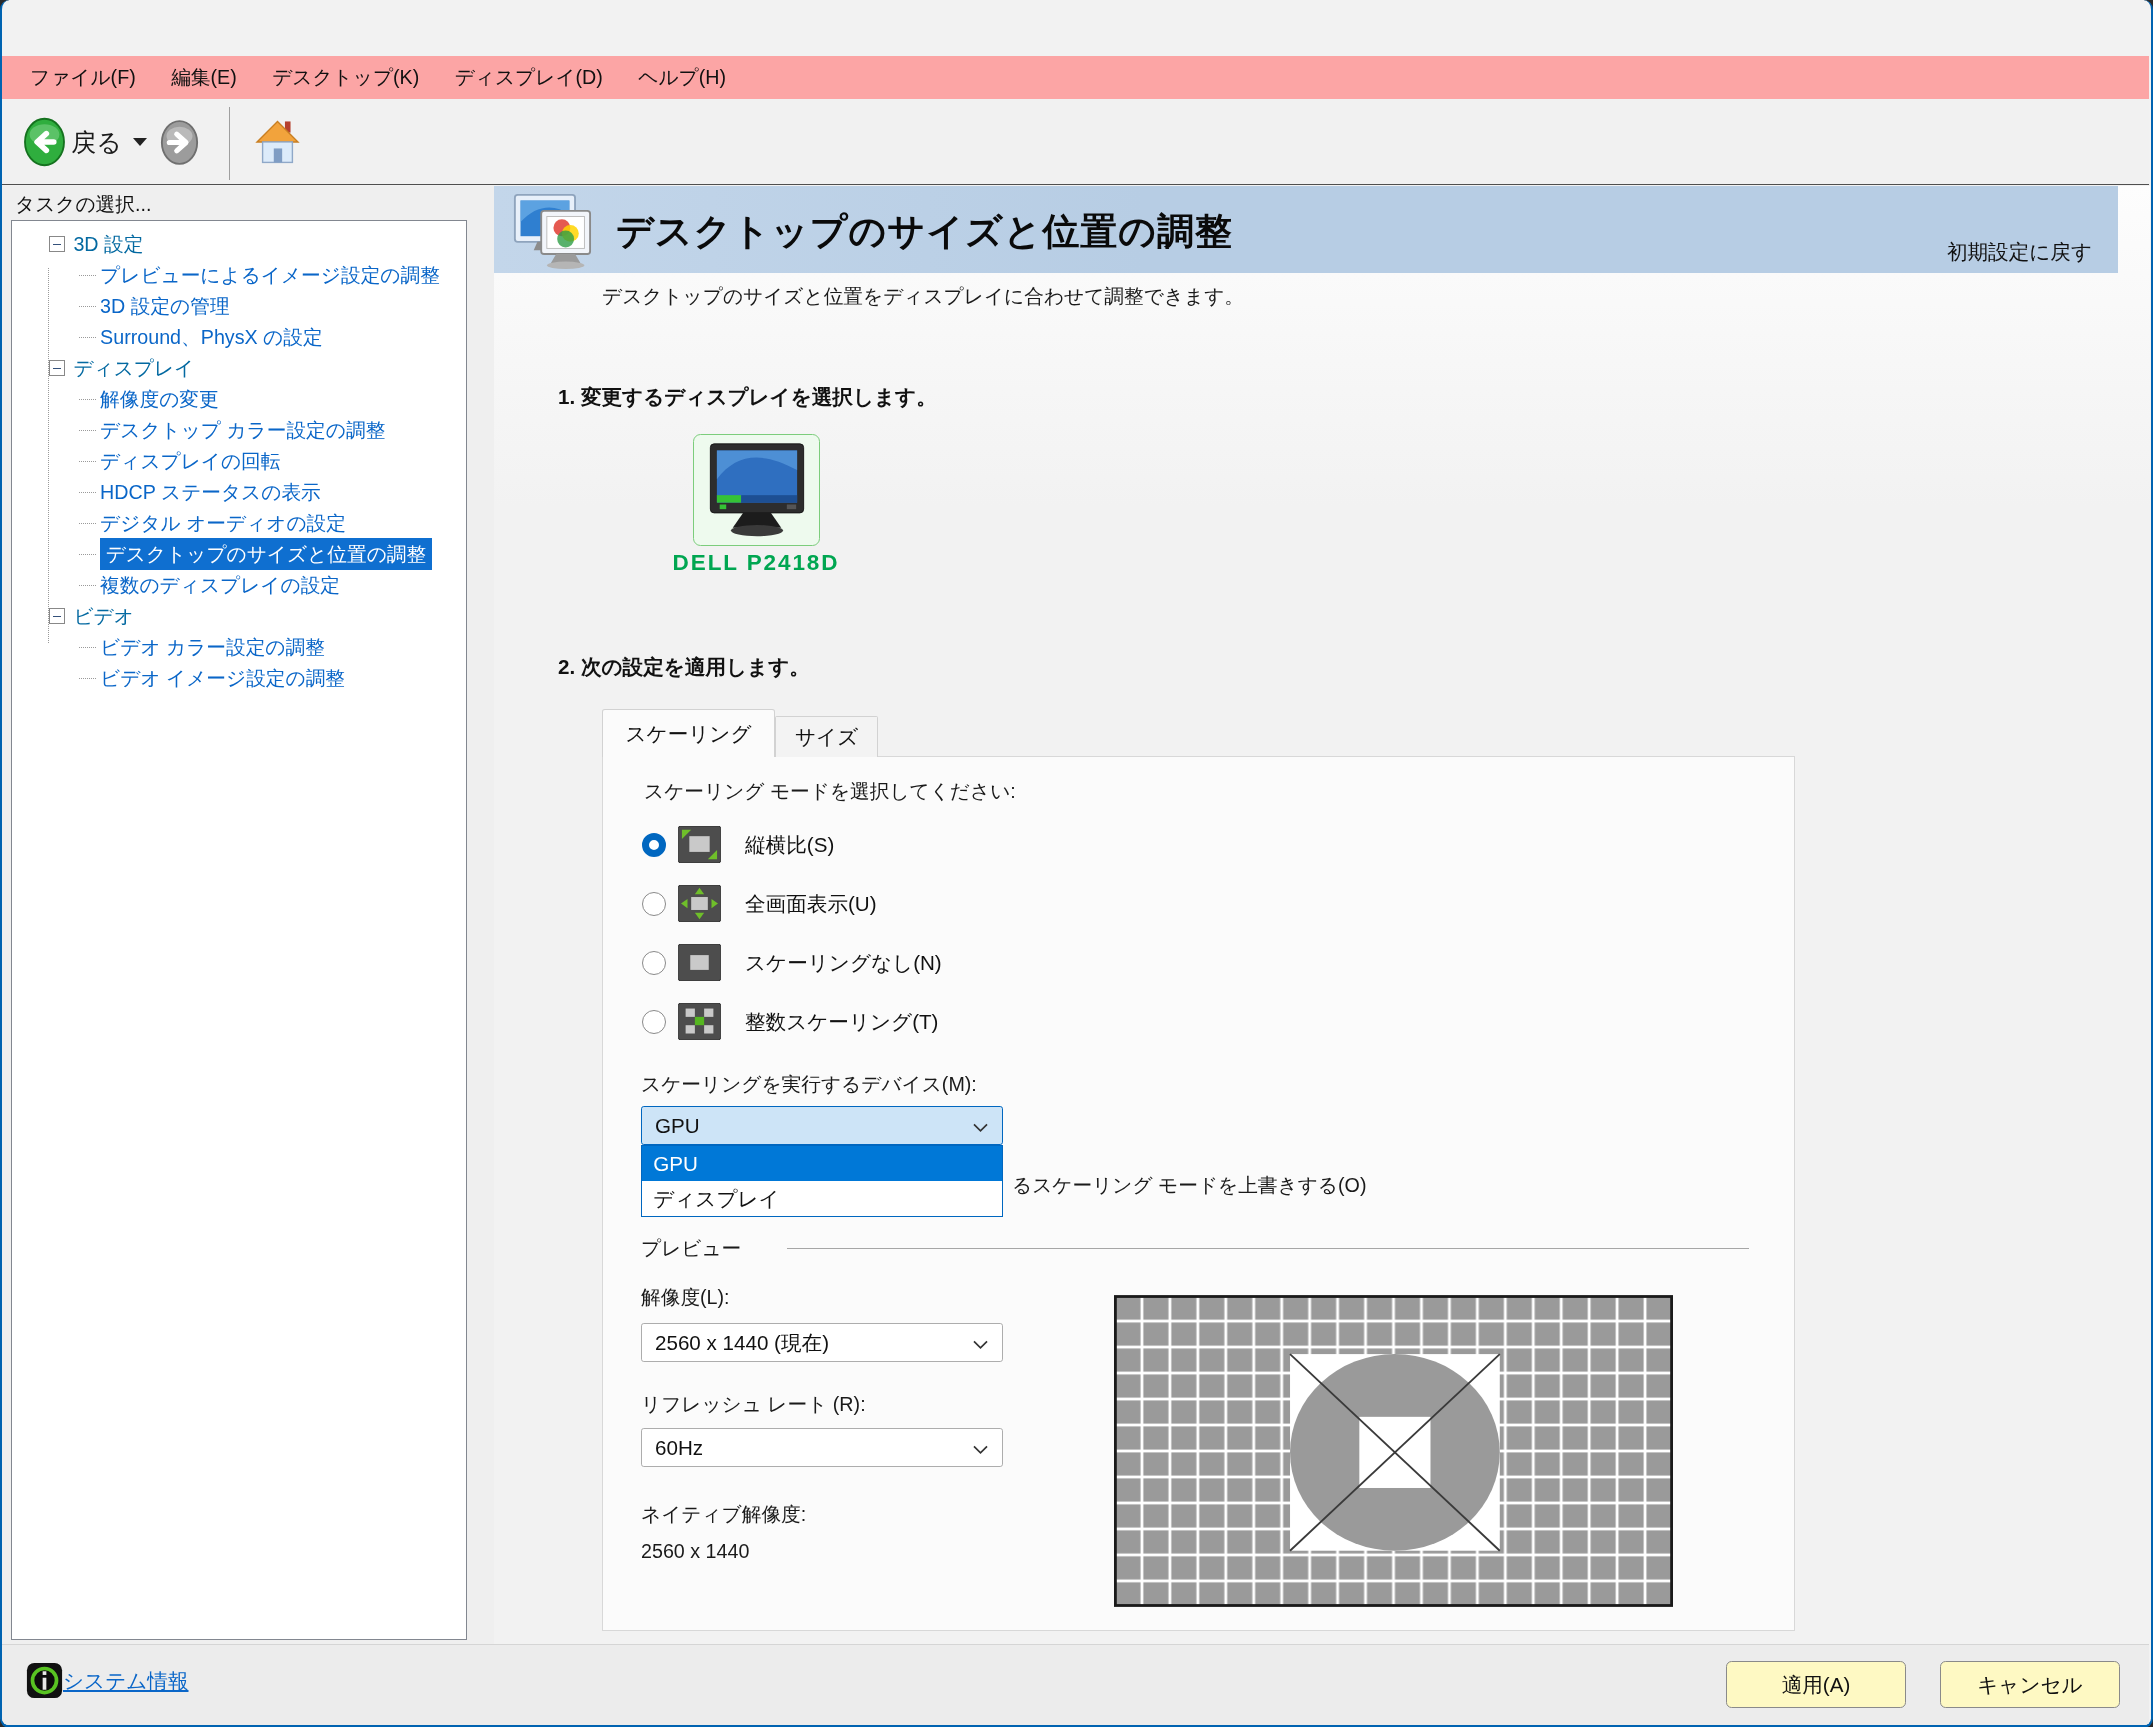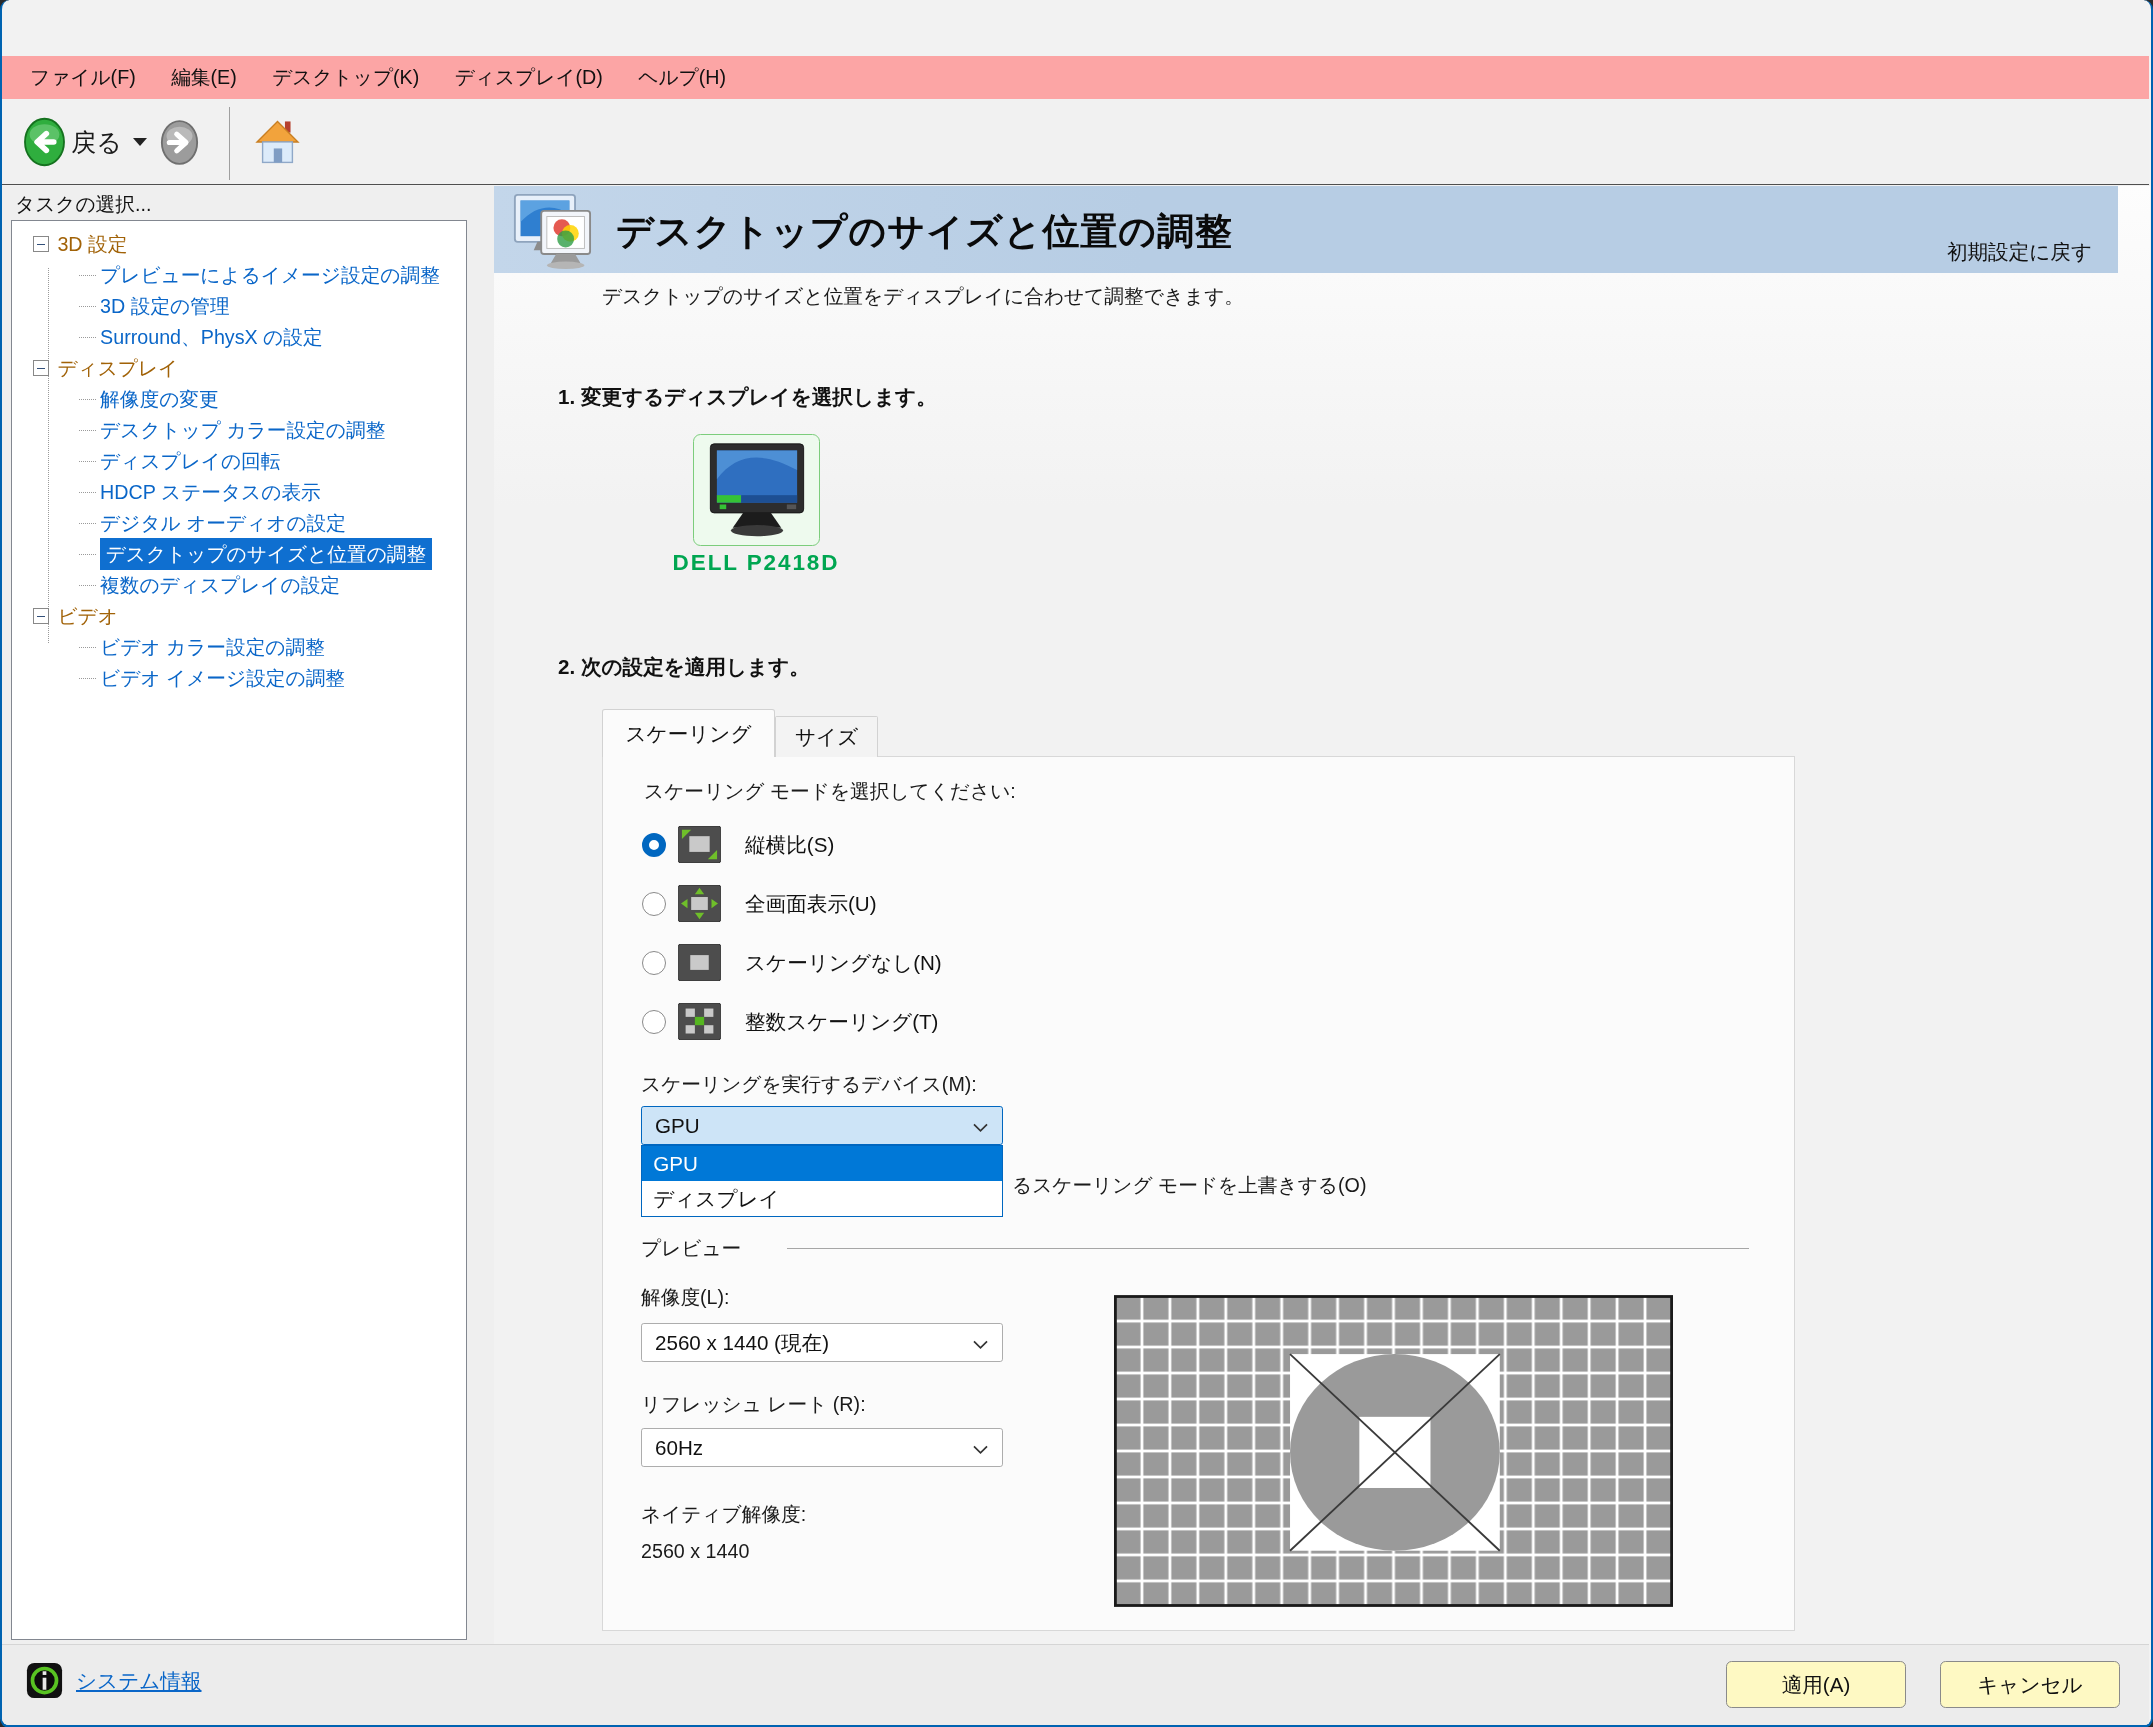--- a/index.html
+++ b/index.html
@@ -33,21 +33,21 @@
   .tb-caret{width:0;height:0;border-left:7.5px solid transparent;border-right:7.5px solid transparent;border-top:8.4px solid #222;margin:0 13px 0 1.9px;}
   .tb-sep{position:absolute;left:227px;top:7.5px;width:0.9px;height:73px;background:#9f9f9f;}
   .tb-home{position:absolute;left:251px;top:15px;}
 
   
   .left-col{position:absolute;left:0;top:186px;width:492px;height:1459px;background:#efefef;}
   .sidebar-header{position:absolute;left:13px;top:4.7px;font-size:19.7px;color:#111;}
   .tree-box{position:absolute;left:9.4px;top:34px;width:456px;height:1420px;background:#fff;border:0.9px solid #828790;overflow:hidden;}
   .tree-rows{position:absolute;left:0;top:7.5px;width:100%;}
   .tree-row{height:31px;display:flex;align-items:center;font-size:19.7px;white-space:nowrap;}
-  .tree-row.group{color:#a16207;}
+  .tree-row.group{color:#0369a1;margin-left:16px;}
   .expander{width:16px;height:16px;border:0.9px solid #888;background:#fff;margin:0 8.4px 0 20.6px;position:relative;flex:0 0 auto;}
   .expander::after{content:"";position:absolute;left:2.8px;right:2.8px;top:6.6px;height:1.9px;background:#33507a;}
   .tree-row.leaf{padding-left:67px;color:#0a66c8;}
   .dot-h{width:17px;border-top:0.9px dotted #9a9a9a;margin-right:3.7px;flex:0 0 auto;}
   .leaf-label.sel{background:#0f6fd0;color:#fff;padding:2.8px 5.6px;}
   .tree-guide{position:absolute;left:36px;top:47px;height:375px;border-left:0.9px dotted #9a9a9a;}
 
   
   .main-col{position:absolute;left:492px;top:186px;width:1656px;height:1459px;background:linear-gradient(180deg,#fdfdfd 0%,#f2f2f2 22%);}
   .header-band{position:absolute;left:0;top:0;width:1624px;height:87px;background:linear-gradient(90deg,#c3d6ea 0%,#b7cde4 40%);}
@@ -78,21 +78,21 @@
   .combo{position:absolute;width:362px;height:39px;background:#fff;border:0.9px solid #adadad;border-radius:2.8px;display:flex;align-items:center;padding:0 13px;font-size:20.6px;color:#111;z-index:2;}
   .combo .chev{position:absolute;right:13px;top:15px;}
   .combo.focus{background:#cde4f7;border:1.9px solid #0067c0;}
   .dropdown-list{position:absolute;width:362px;background:#fff;border:1.9px solid #0067c0;z-index:6;}
   .dd-item{height:35px;display:flex;align-items:center;padding:0 11.2px;font-size:20.6px;color:#111;}
   .dd-item.hl{background:#0078d7;color:#fff;}
 
   .sep-line{position:absolute;height:0.9px;background:#a6a6a6;z-index:2;}
 
   .footer{position:absolute;left:0;top:1644px;width:2147px;height:81px;background:#ececec;border-top:0.9px solid #d5d5d5;}
-  .sysinfo{position:absolute;left:24px;top:17px;display:flex;align-items:center;gap:13px;}
+  .sysinfo{position:absolute;left:24px;top:17px;display:flex;align-items:center;}
   .sysinfo .link{font-size:20.6px;color:#0a66c8;text-decoration:underline;}
   .btn{position:absolute;top:16px;width:180px;height:47px;background:#fef9c3;border:0.9px solid #8a8a8a;border-radius:5.6px;display:flex;align-items:center;justify-content:center;font-size:20.6px;color:#111;}
 </style>
 </head>
 <body>
 
 <div id="app">
 
 
   <div class="menubar">

